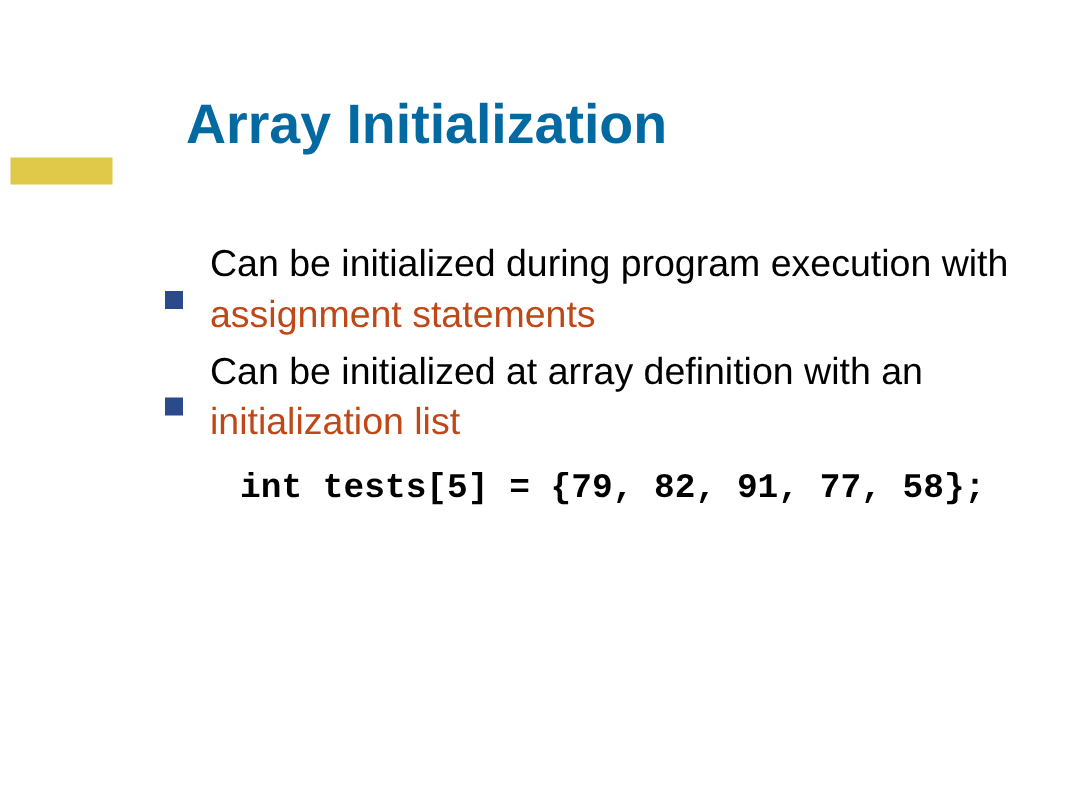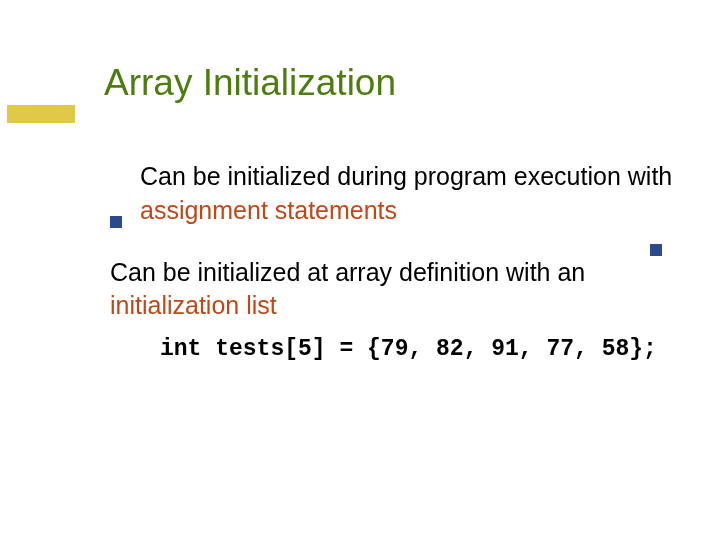--- a/index.html
+++ b/index.html
@@ -24,36 +24,36 @@
     .title-bar {
       position: absolute;
       left: 7px;
       top: 43px;
       width: 68px;
       height: 18px;
       background: #e0c848;
     }
     .title-text {
       position: absolute;
-      left: 104px;
+      left: 124px;
       top: 0;
       font-size: 37px;
-      font-weight: normal;
-      color: #4d7c0f;
+      font-weight: bold;
+      color: #0369a1;
       font-family: Verdana, Geneva, sans-serif;
     }
     .content {
       position: absolute;
       top: 160px;
       left: 110px;
       width: 570px;
     }
     .bullet-item {
       display: flex;
-      align-items: flex-end;
+      align-items: center;
       margin-bottom: 4px;
     }
     .bullet-marker {
       width: 12px;
       height: 12px;
       background: #2a4a8a;
       margin-right: 18px;
       margin-top: 12px;
       flex-shrink: 0;
     }
@@ -68,21 +68,20 @@
       margin-bottom: 18px;
       font-family: "Courier New", Courier, monospace;
       font-weight: bold;
       font-size: 23px;
       color: #000000;
       line-height: 1.45;
       white-space: pre;
     }
     .second-bullet {
       margin-top: 4px;
-      flex-direction: column;
     }
     .highlight {
       color: #c04818;
     }
   </style>
 </head>
 <body>
 
 <div class="title-area">
   <div class="title-bar"></div>

